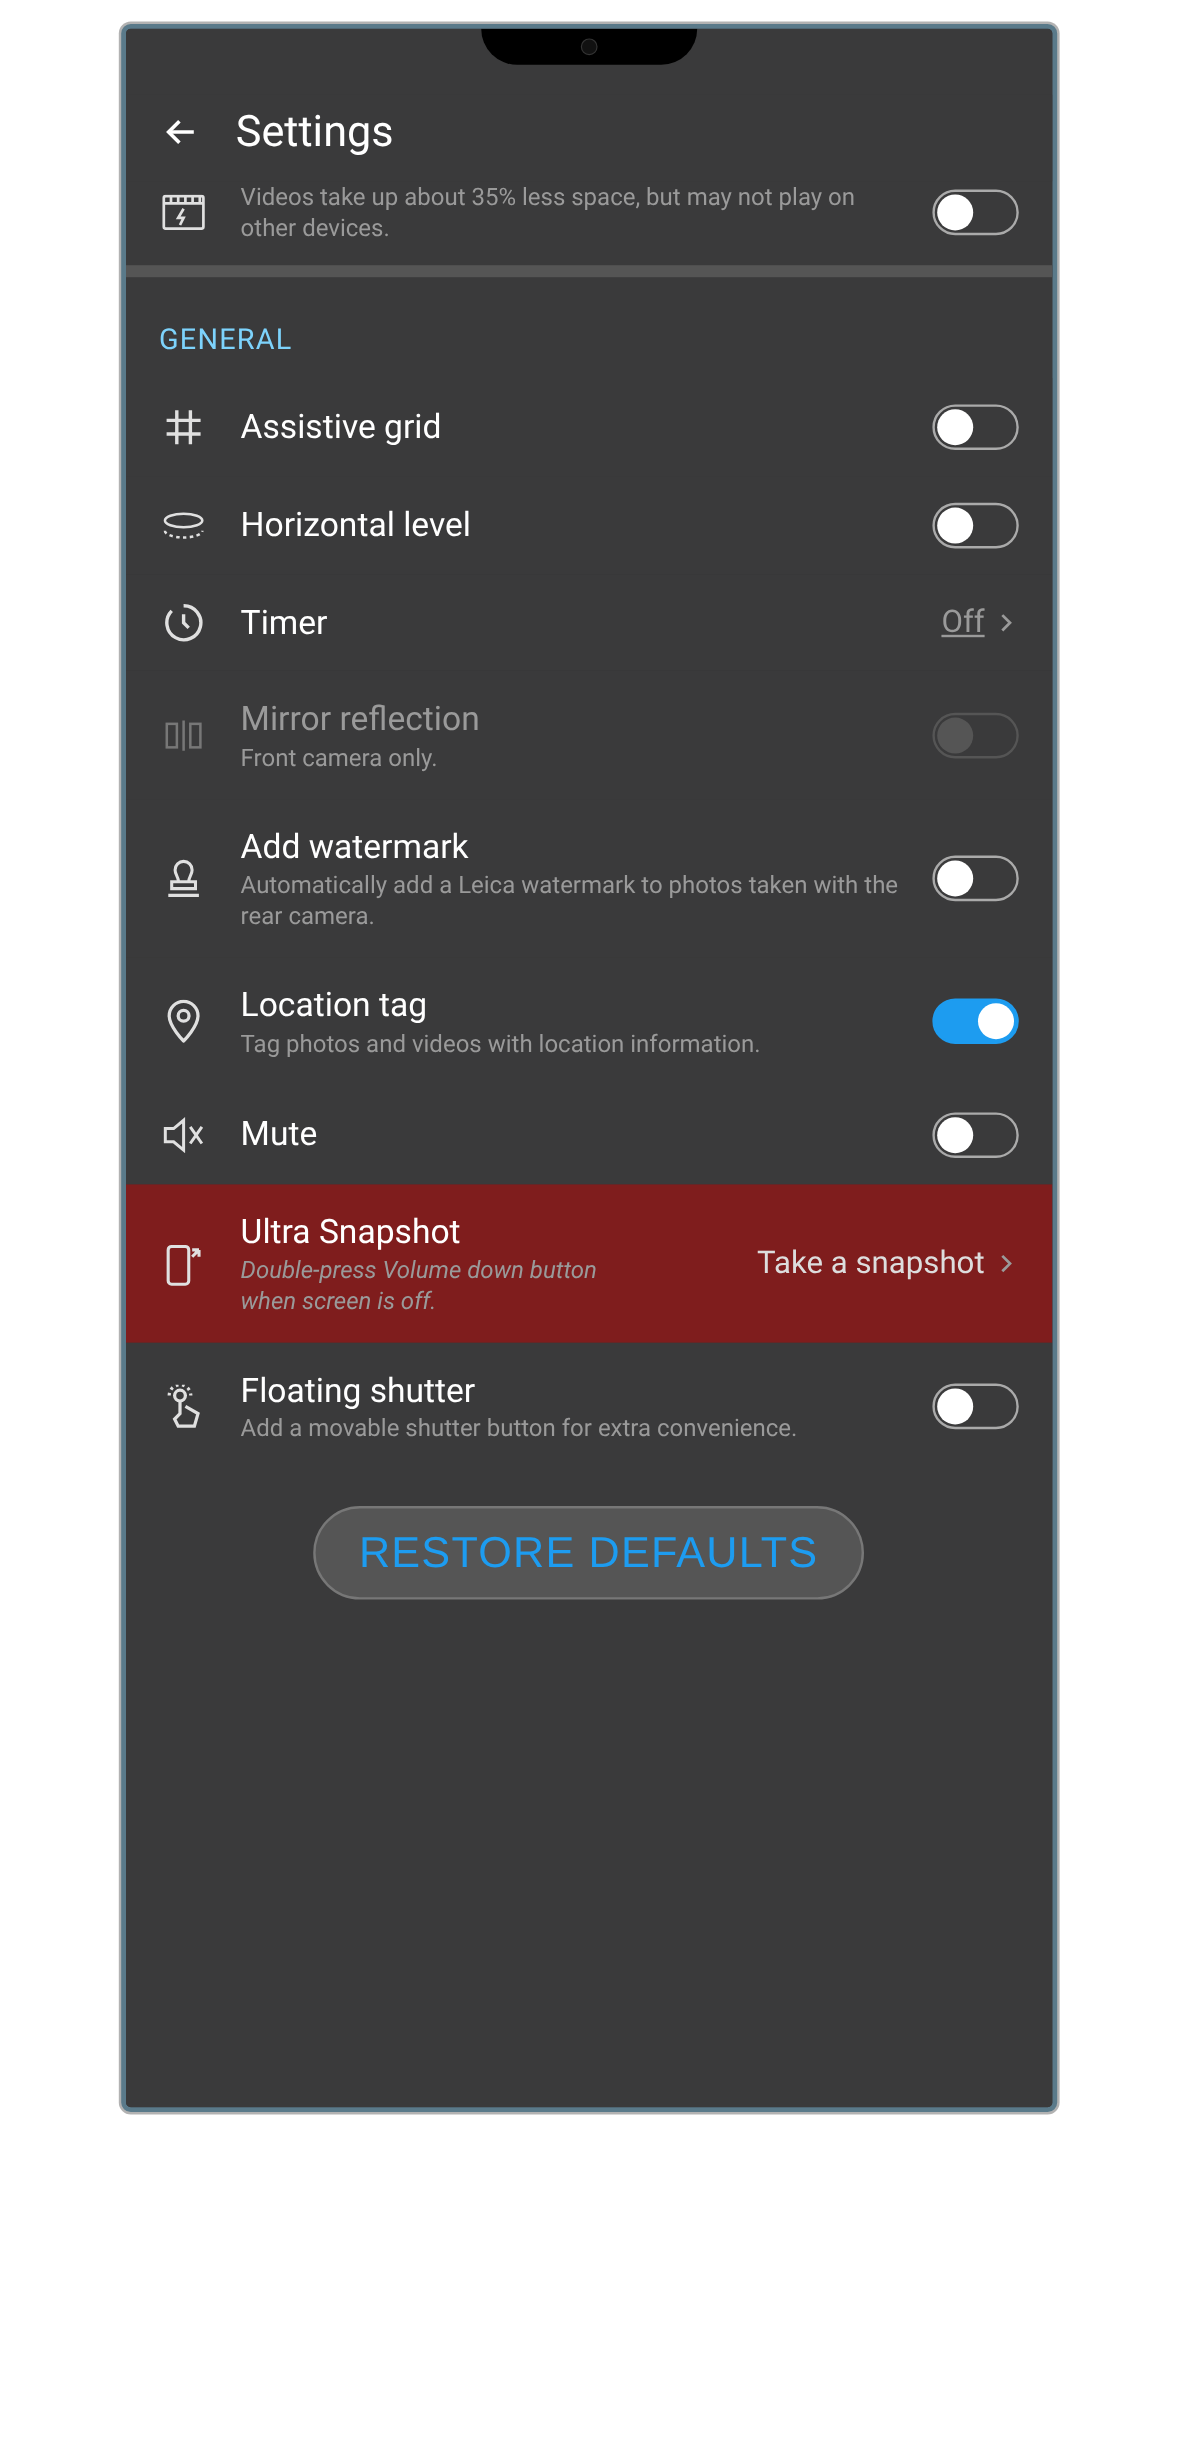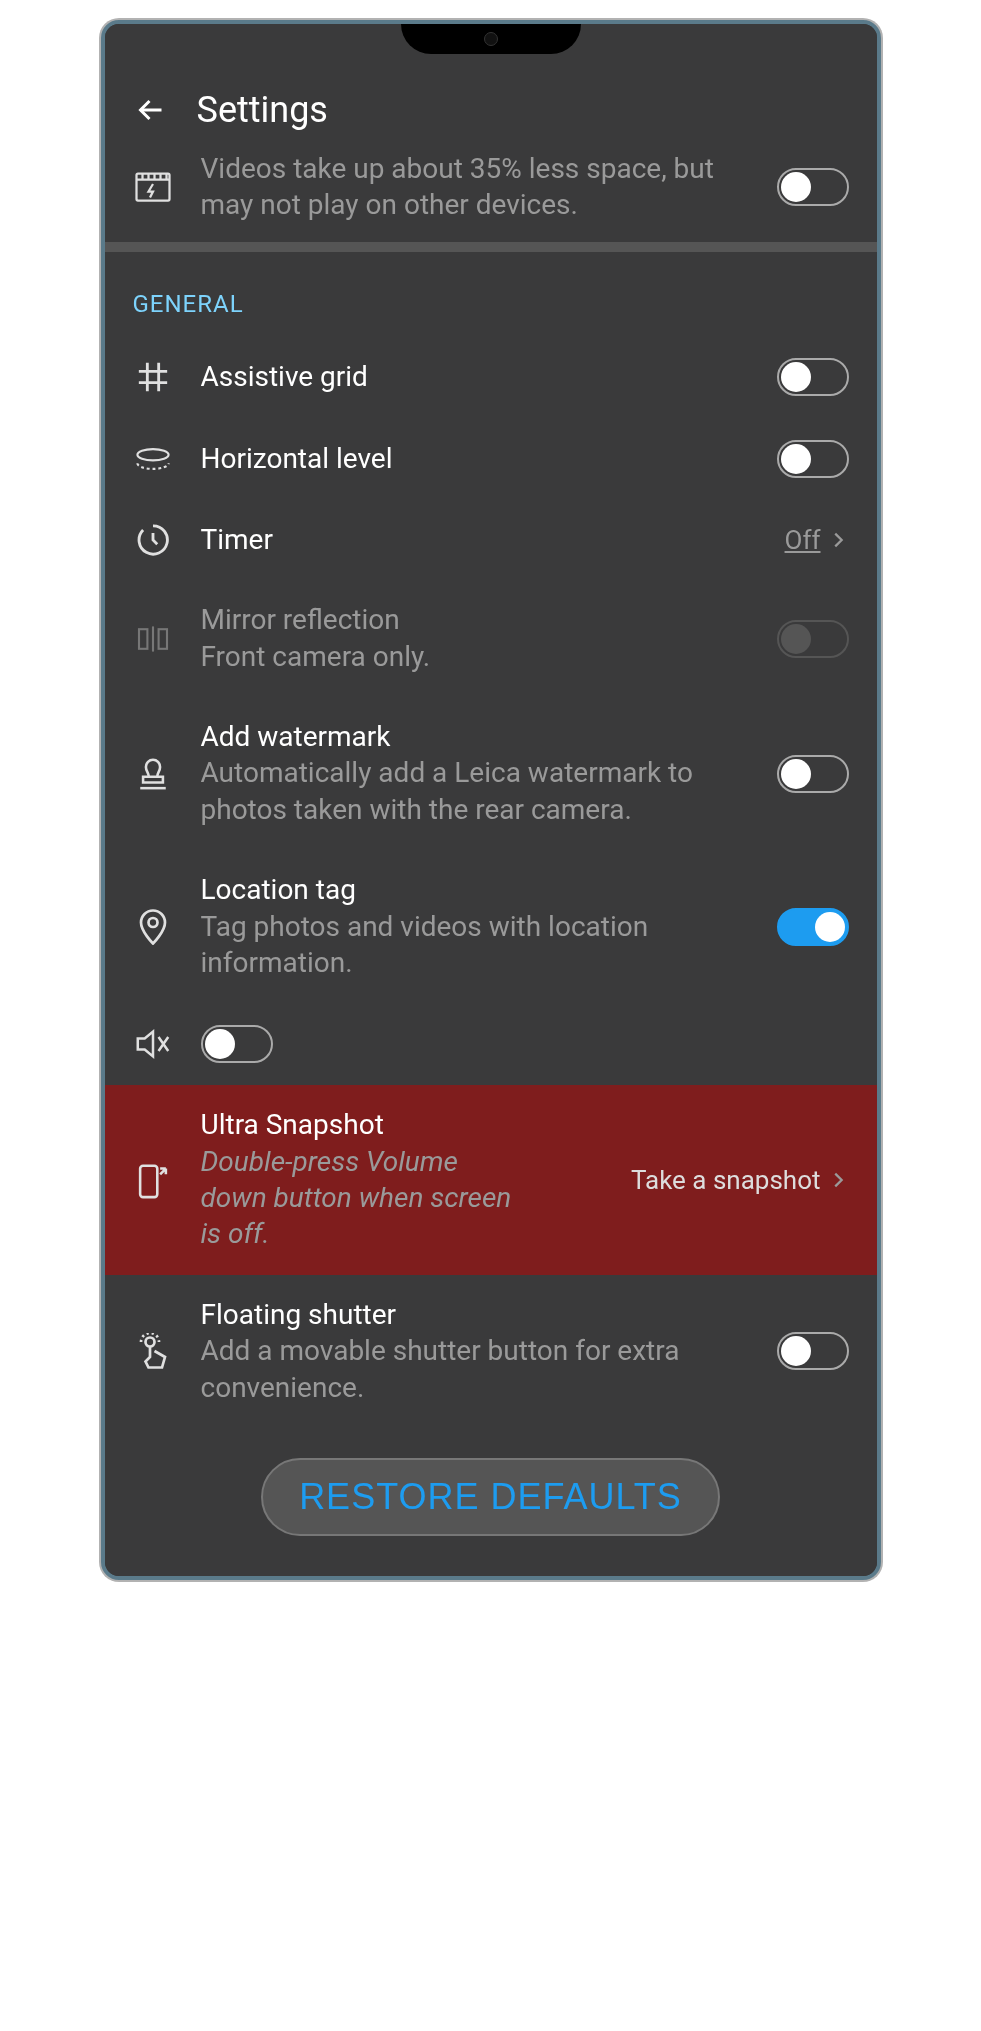--- a/index.html
+++ b/index.html
@@ -5,22 +5,22 @@
   * { box-sizing: border-box; margin: 0; padding: 0; }
   body {
     font-family: -apple-system, BlinkMacSystemFont, "Segoe UI", Roboto, sans-serif;
     background: #fff;
     display: flex;
     justify-content: center;
     padding: 20px;
   }
   .phone-frame {
     width: 780px;
-    height: 1560px;
-    border-radius: 18px;
+    height: 1740px;
+    border-radius: 8px;
     background: #3a3a3b;
     border: 4px solid #5a7a8a;
     box-shadow: 0 0 0 2px rgba(0,0,0,0.3);
     overflow: hidden;
     position: relative;
     display: flex;
     flex-direction: column;
   }
   .notch {
     position: absolute;
@@ -76,21 +76,21 @@
   .icon-col {
     width: 40px;
     display:flex;
     justify-content:center;
     align-items:center;
     flex-shrink:0;
   }
   .icon-col svg { color:#e0e0e0; }
   .text-col { flex: 1; min-width:0; }
   .item-title { color: #fff; font-size: 28px; line-height: 1.3; }
-  .item-sub { color: #9a9a9a; font-size: 28px; line-height: 1.3; }
+  .item-sub { color: #9a9a9a; font-size: 20px; line-height: 1.3; }
   .control-col { flex-shrink:0; display:flex; align-items:center; gap:6px; }
   .toggle {
     width: 72px; height: 38px;
     border-radius: 19px;
     border: 2px solid #aaa;
     background: transparent;
     position: relative;
     cursor: pointer;
   }
   .toggle .knob {
@@ -298,20 +298,23 @@
         </div>
     </div>
 
     <div class="list-item">
       <div class="icon-col">
         <svg width="36" height="34" viewBox="0 0 26 24" fill="none" stroke="currentColor" stroke-width="1.8">
             <path d="M2 8v8h5l6 5V3l-6 5H2z"></path>
             <path d="M17 7l7 10M24 7l-7 10"></path>
           </svg>
       </div>
+      <div class="text-col">
+          <div class="item-title">Mute</div>
+        </div>
       <div class="control-col">
           <div class="toggle">
             <div class="knob"></div>
           </div>
         </div>
     </div>
 
     <div class="list-item highlight">
       <div class="icon-col">
         <svg width="34" height="40" viewBox="0 0 22 28" fill="none" stroke="currentColor" stroke-width="1.8">

